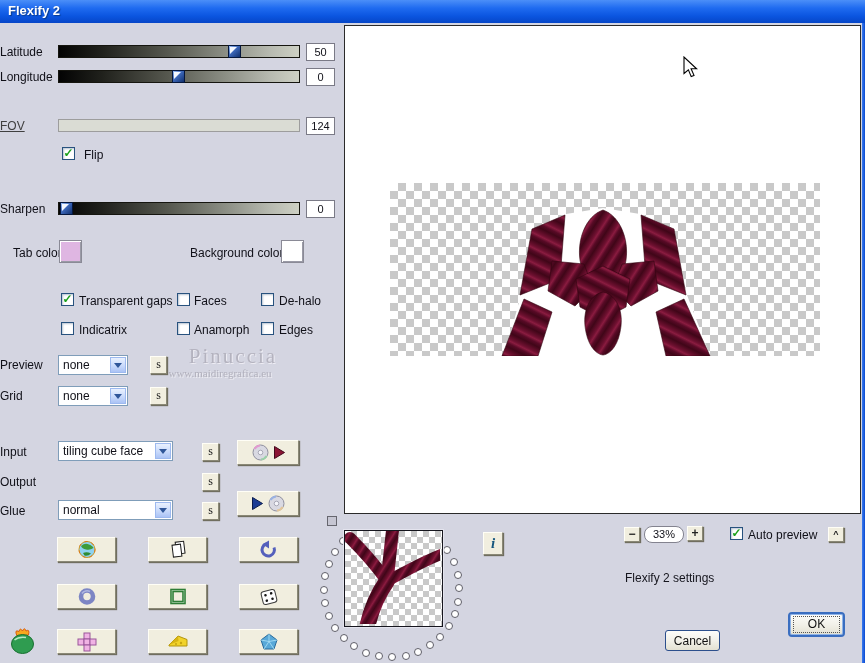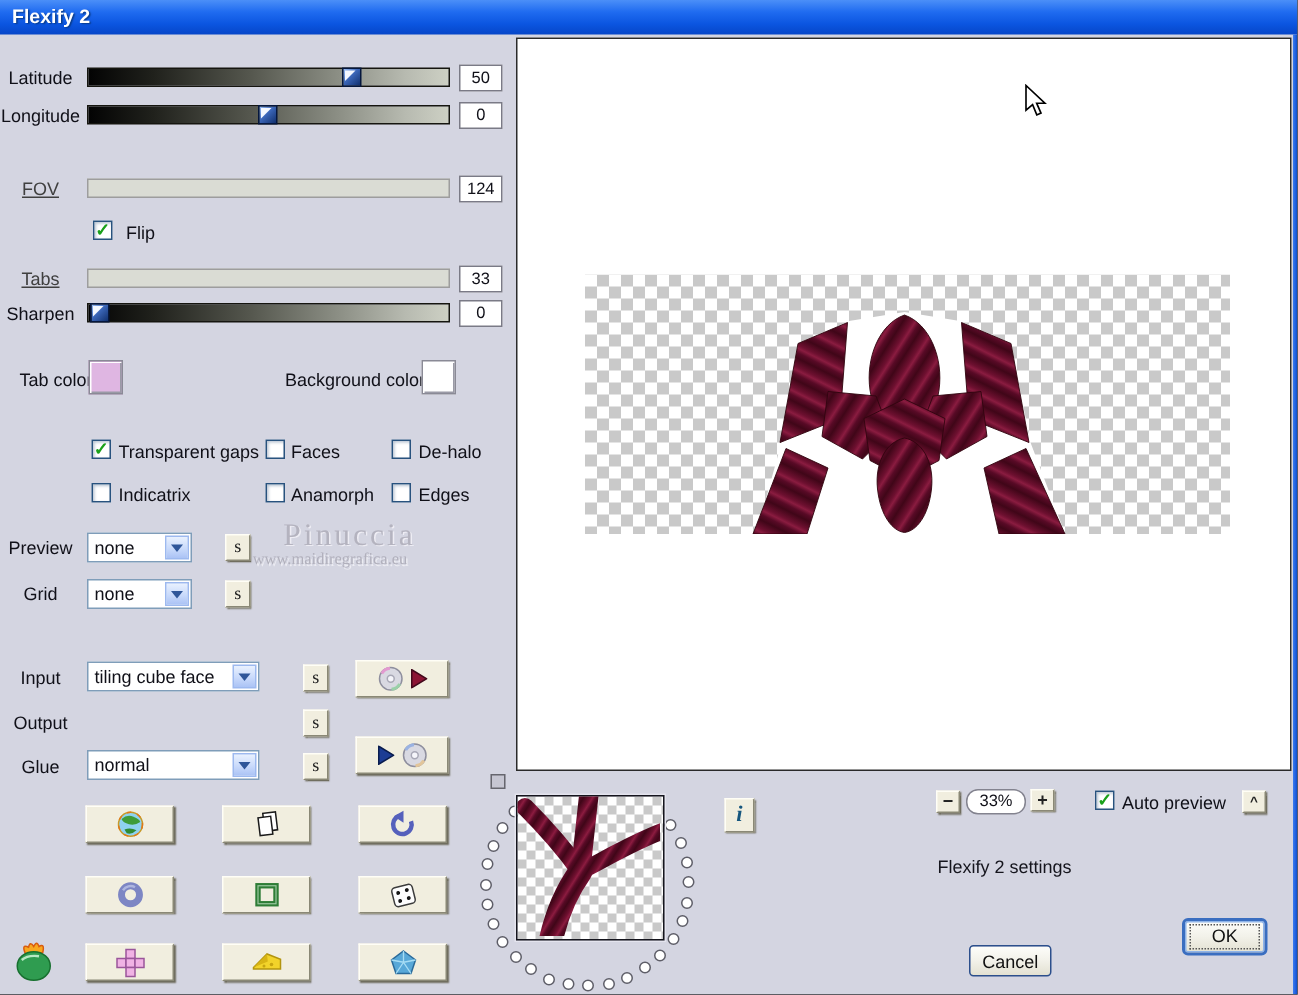--- a/index.html
+++ b/index.html
@@ -9,21 +9,21 @@
 
   
   .titlebar{left:0;top:0;width:865px;height:23px;
     background:linear-gradient(180deg,#4b8ff8 0%,#1f6bf0 35%,#0b55e0 70%,#0646c8 100%);
     color:#fff;font-weight:bold;font-size:13px;line-height:22px;padding-left:8px;box-sizing:border-box;
     text-shadow:1px 1px 1px #083a8a;}
   .rightedge{left:862px;top:23px;width:3px;height:640px;background:linear-gradient(90deg,#3c7cf0,#0a4ad0);}
 
   
   .srow{left:0;height:18px;width:340px;}
-  .slabel{position:absolute;left:0;top:2px;width:54px;text-align:center;}
+  .slabel{position:absolute;left:0;top:2px;width:54px;text-align:left;}
   .slabel.dis{color:#404040;text-decoration:underline;}
   .track{position:absolute;left:58px;top:2px;width:242px;height:13px;box-sizing:border-box;
     border:1px solid #15150f;
     background:linear-gradient(90deg,#030303 0%,#20211c 18%,#55574e 45%,#8d9086 70%,#b7bab0 88%,#cdd0c4 100%);}
   .track.dis{border:1px solid #9d9d9d;background:#dadcd4;}
   .thumb{position:absolute;top:-1px;width:13px;height:13px;box-sizing:border-box;border:1px solid #05173d;
     background:linear-gradient(135deg,#9cc0f8 0%,#3b66b8 45%,#11306e 100%);}
   .thumb::after{content:"";position:absolute;left:1px;top:1px;width:0;height:0;
     border-left:7px solid #f4f8ff;border-bottom:7px solid transparent;}
   .vbox{position:absolute;left:306px;top:0;width:27px;height:16px;background:#fff;border:1px solid #7a7a86;
@@ -113,25 +113,20 @@
   </div>
   <div class="abs srow" style="top:117px">
     <span class="slabel dis">FOV</span>
     <div class="track dis"></div>
     <div class="vbox">124</div>
   </div>
 
   <div class="abs cb" style="left:62px;top:147px">✓</div>
   <span class="abs cblabel" style="left:84px;top:148px">Flip</span>
 
-  <div class="abs srow" style="top:177px">
-    <span class="slabel dis">Tabs</span>
-    <div class="track dis"></div>
-    <div class="vbox">33</div>
-  </div>
   <div class="abs srow" style="top:200px">
     <span class="slabel">Sharpen</span>
     <div class="track">
       <div class="thumb" style="left:1px"></div>
     </div>
     <div class="vbox">0</div>
   </div>
 
   <span class="abs cblabel" style="left:13px;top:246px">Tab color</span>
   <div class="abs swatch" style="left: 59px; top: 240px; background: rgb(223, 182, 226);"></div>
@@ -373,19 +368,19 @@
 
   <div class="abs beige zbtn" style="left:624px;top:527px">−</div>
   <div class="abs zoompill">33%</div>
   <div class="abs beige zbtn" style="left:687px;top:526px">+</div>
   <div class="abs cb" style="left:730px;top:527px">✓</div>
   <span class="abs cblabel" style="left:748px;top:528px">Auto preview</span>
   <div class="abs beige zbtn" style="left:828px;top:527px;font-size:9px">^</div>
 
   <div class="abs status">Flexify 2 settings</div>
 
-  <div class="abs xpbtn" style="left:646px;top:630px;width:55px">Cancel</div>
+  <div class="abs xpbtn" style="left:665px;top:630px;width:55px">Cancel</div>
   <div class="abs xpbtn focus" style="left:788px;top:612px;width:57px;height:25px;line-height:21px">
     <span>OK</span>
     <span class="dotted"></span>
   </div>
 
 </div>
 
 </body></html>

